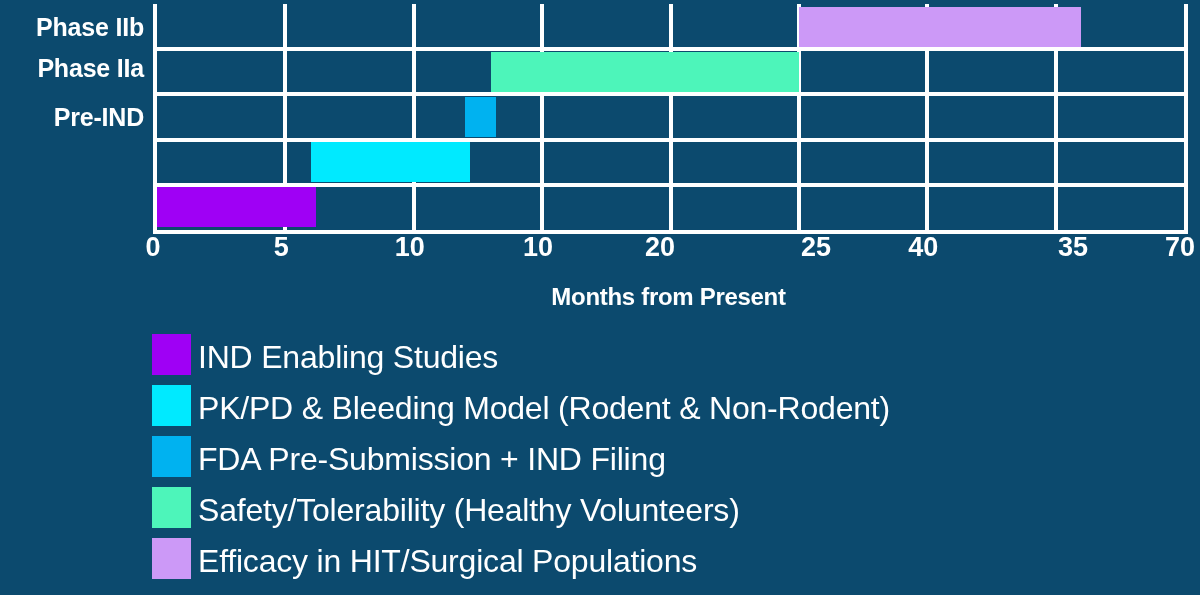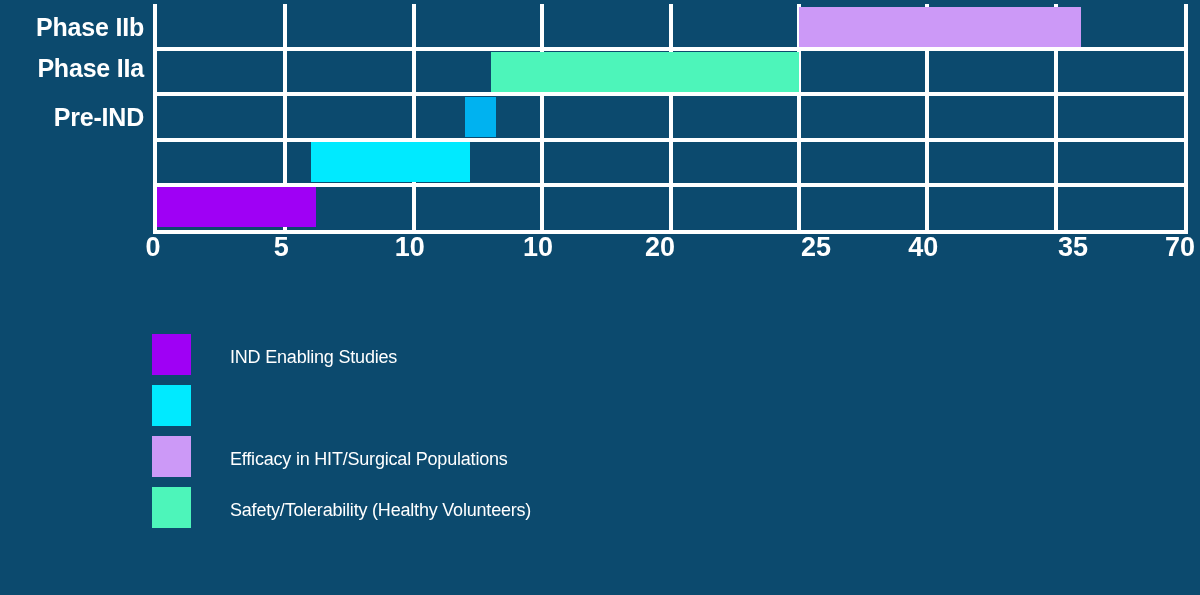--- a/index.html
+++ b/index.html
@@ -139,24 +139,24 @@
   }
   .swatch {
     position: absolute;
     left: 0;
     top: 3px;
     width: 39px;
     height: 41px;
   }
   .legend-text {
     position: absolute;
-    left: 78px;
+    left: 46px;
     top: 50%;
     transform: translateY(-50%);
-    font-size: 18px;
+    font-size: 32px;
     color: #ffffff;
     letter-spacing: -0.2px;
     white-space: nowrap;
   }
 </style>
 </head>
 <body>
 
 <div id="root">
 
@@ -194,33 +194,39 @@
         <div class="xtick" style="left: 281.375px;">5</div>
         <div class="xtick" style="left: 409.75px;">10</div>
         <div class="xtick" style="left: 538.125px;">10</div>
         <div class="xtick" style="left: 660px;">20</div>
         <div class="xtick" style="left: 816px;">25</div>
         <div class="xtick" style="left: 923.25px;">40</div>
         <div class="xtick" style="left: 1073px;">35</div>
         <div class="xtick" style="left: 1180px;">70</div>
       </div>
 
+    <div class="xaxis-title">Months from Present</div>
   </div>
 
   <div id="legend">
       <div class="legend-row">
         <div class="swatch" style="background: rgb(159, 0, 245);"></div>
         <div class="legend-text">IND Enabling Studies</div>
       </div>
       <div class="legend-row">
         <div class="swatch" style="background: rgb(0, 234, 255);"></div>
+        <div class="legend-text">PK/PD &amp; Bleeding Model (Rodent &amp; Non-Rodent)</div>
+      </div>
+      <div class="legend-row">
+        <div class="swatch" style="background: rgb(0, 178, 240);"></div>
+        <div class="legend-text">FDA Pre-Submission + IND Filing</div>
+      </div>
+      <div class="legend-row">
+        <div class="swatch" style="background: rgb(77, 245, 186);"></div>
+        <div class="legend-text">Safety/Tolerability (Healthy Volunteers)</div>
       </div>
       <div class="legend-row">
         <div class="swatch" style="background: rgb(204, 153, 247);"></div>
         <div class="legend-text">Efficacy in HIT/Surgical Populations</div>
       </div>
-      <div class="legend-row">
-        <div class="swatch" style="background: rgb(77, 245, 186);"></div>
-        <div class="legend-text">Safety/Tolerability (Healthy Volunteers)</div>
-      </div>
     </div>
 
 </div>
 
 </body></html>

